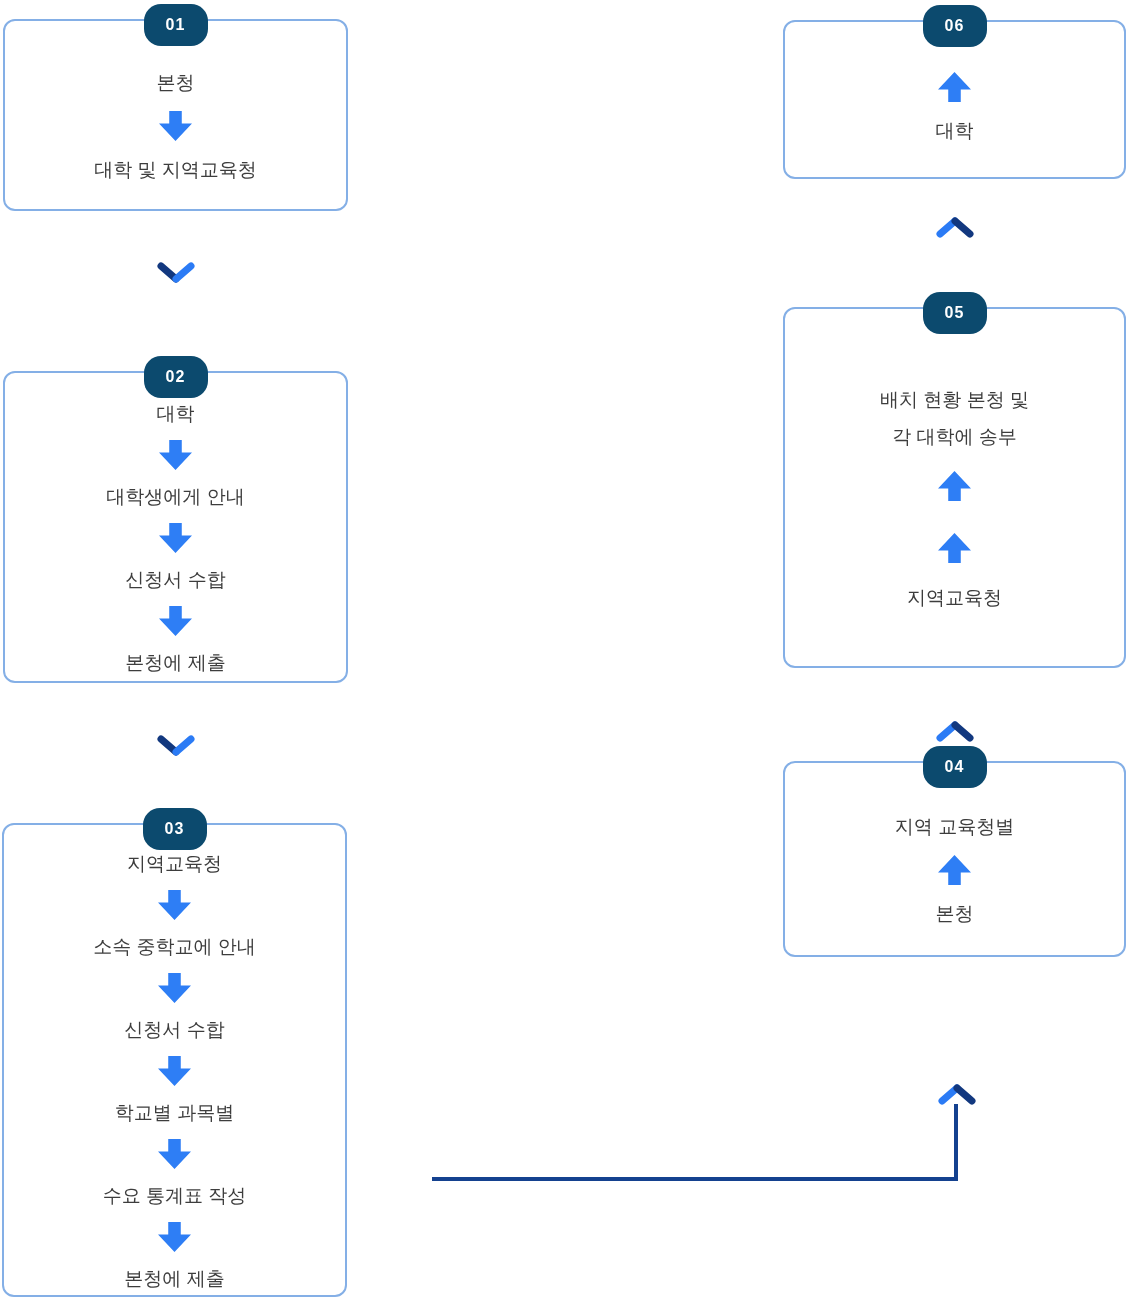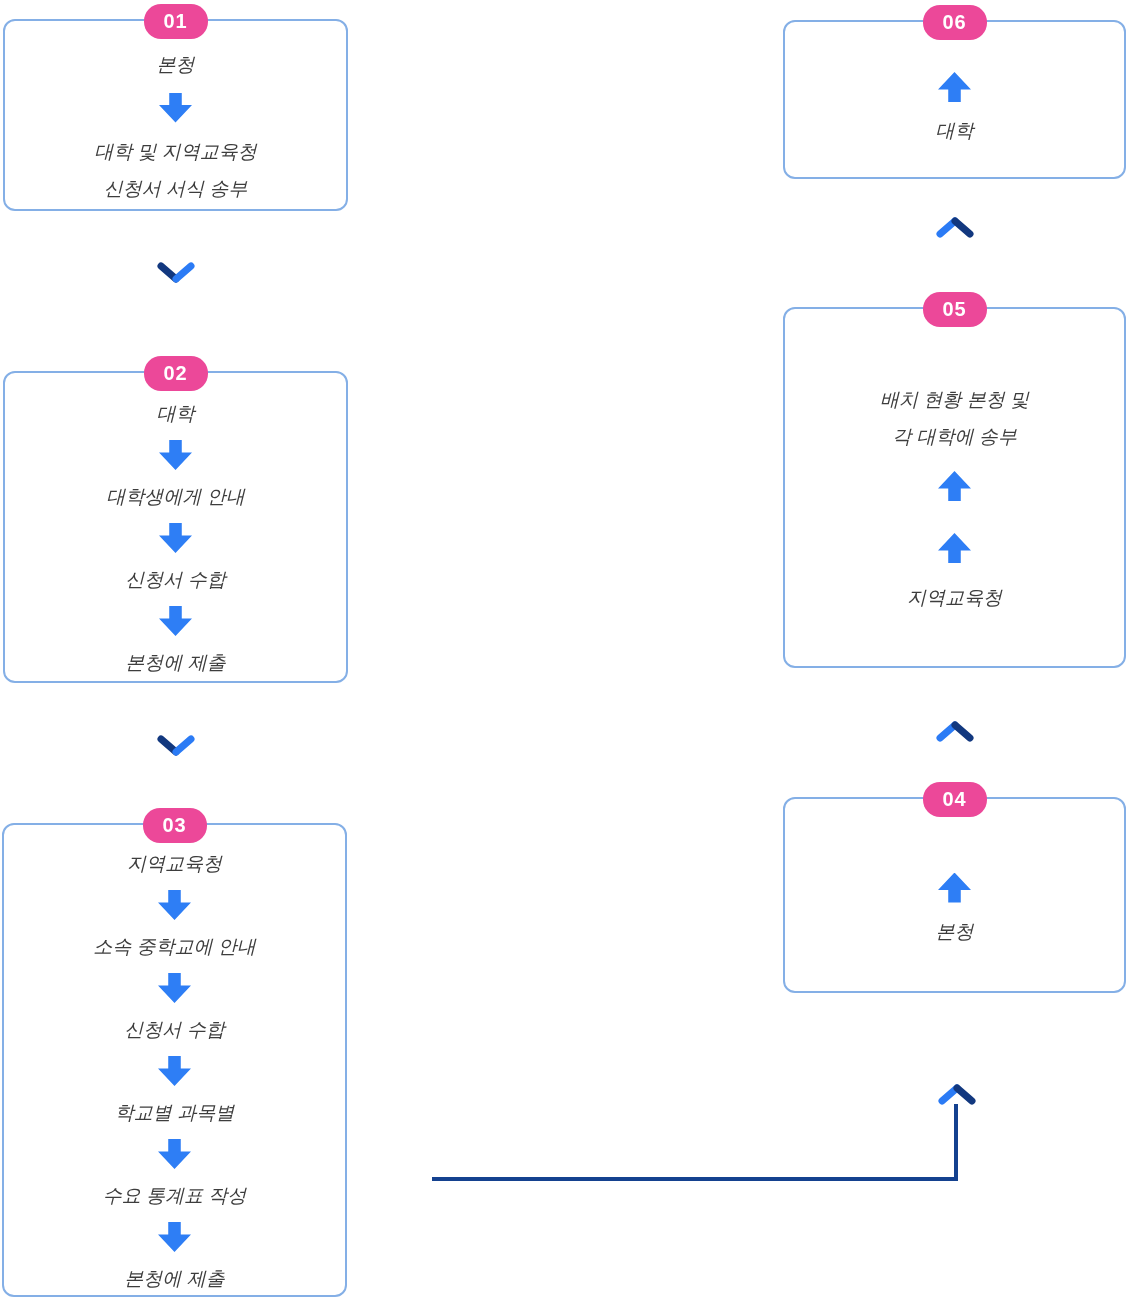--- a/index.html
+++ b/index.html
@@ -7,33 +7,32 @@
     width:1132px;height:1301px;background:#ffffff;position:relative;
     font-family:"Liberation Sans","DejaVu Sans",sans-serif;
   }
   .stage{position:absolute;inset:0;}
   .fbox{
     position:absolute;box-sizing:border-box;background:#ffffff;
     border:2px solid #84afe6;border-radius:12px;
   }
   .badge{
     position:absolute;top:-17px;left:50%;transform:translateX(-50%);
-    width:64px;height:35px;border-radius:17px;background:#ec4899;color:#ffffff;
+    width:64px;height:42px;border-radius:17px;background:#0c4a6e;color:#ffffff;
     display:flex;align-items:center;justify-content:center;
-    font-size:20px;font-weight:bold;letter-spacing:1px;
+    font-size:16px;font-weight:bold;letter-spacing:1px;
   }
   .content{
     position:absolute;inset:0;padding-top:22px;
     display:flex;flex-direction:column;align-items:center;justify-content:center;
   }
   .step{ text-align:center; }
   .step-line{
     font-size:19px;line-height:37px;color:#3d3d3d;font-weight:500;
     white-space:nowrap;
-    font-style:italic;
   }
   .blockarrow{
     width:33px;height:30px;background:#2e7ef5;flex:0 0 auto;
   }
   .blockarrow.down{
     clip-path:polygon(31% 0%, 69% 0%, 69% 42%, 100% 42%, 50% 100%, 0% 42%, 31% 42%);
   }
   .blockarrow.up{
     clip-path:polygon(50% 0%, 100% 58%, 69% 58%, 69% 100%, 31% 100%, 31% 58%, 0% 58%);
   }
@@ -51,21 +50,20 @@
 
   <div class="fbox" style="left:3px;top:19px;width:345px;height:192px">
     <div class="badge">01</div>
     <div class="content gap10">
       <div class="step">
         <div class="step-line">본청</div>
       </div>
       <div class="blockarrow down"></div>
       <div class="step">
         <div class="step-line">대학 및 지역교육청</div>
-        <div class="step-line">신청서 서식 송부</div>
       </div>
     </div>
   </div>
 
   <svg class="chev" style="left:156px;top:260px" viewBox="0 0 40 26">
     <path d="M5 6 L20 19" stroke="#12387f" stroke-width="7" stroke-linecap="round" fill="none"></path>
     <path d="M20 19 L35 6" stroke="#2b7bf5" stroke-width="7" stroke-linecap="round" fill="none"></path>
   </svg>
 
   <div class="fbox" style="left:3px;top:371px;width:345px;height:312px">
@@ -153,24 +151,25 @@
         <div class="step-line">지역교육청</div>
       </div>
     </div>
   </div>
 
   <svg class="chev" style="left:935px;top:718px" viewBox="0 0 40 26">
     <path d="M5 20 L20 7" stroke="#2b7bf5" stroke-width="7" stroke-linecap="round" fill="none"></path>
     <path d="M20 7 L35 20" stroke="#12387f" stroke-width="7" stroke-linecap="round" fill="none"></path>
   </svg>
 
-  <div class="fbox" style="left:783px;top:797px;width:343px;height:196px">
+  <div class="fbox" style="left:783px;top:761px;width:343px;height:196px">
     <div class="badge">04</div>
     <div class="content gap10">
       <div class="step">
+        <div class="step-line">지역 교육청별</div>
       </div>
       <div class="blockarrow up"></div>
       <div class="step">
         <div class="step-line">본청</div>
       </div>
     </div>
   </div>
 
   <div class="hline" style="left:432px;top:1177px;width:526px"></div>
   <div class="vline" style="left:954px;top:1104px;height:77px"></div>

